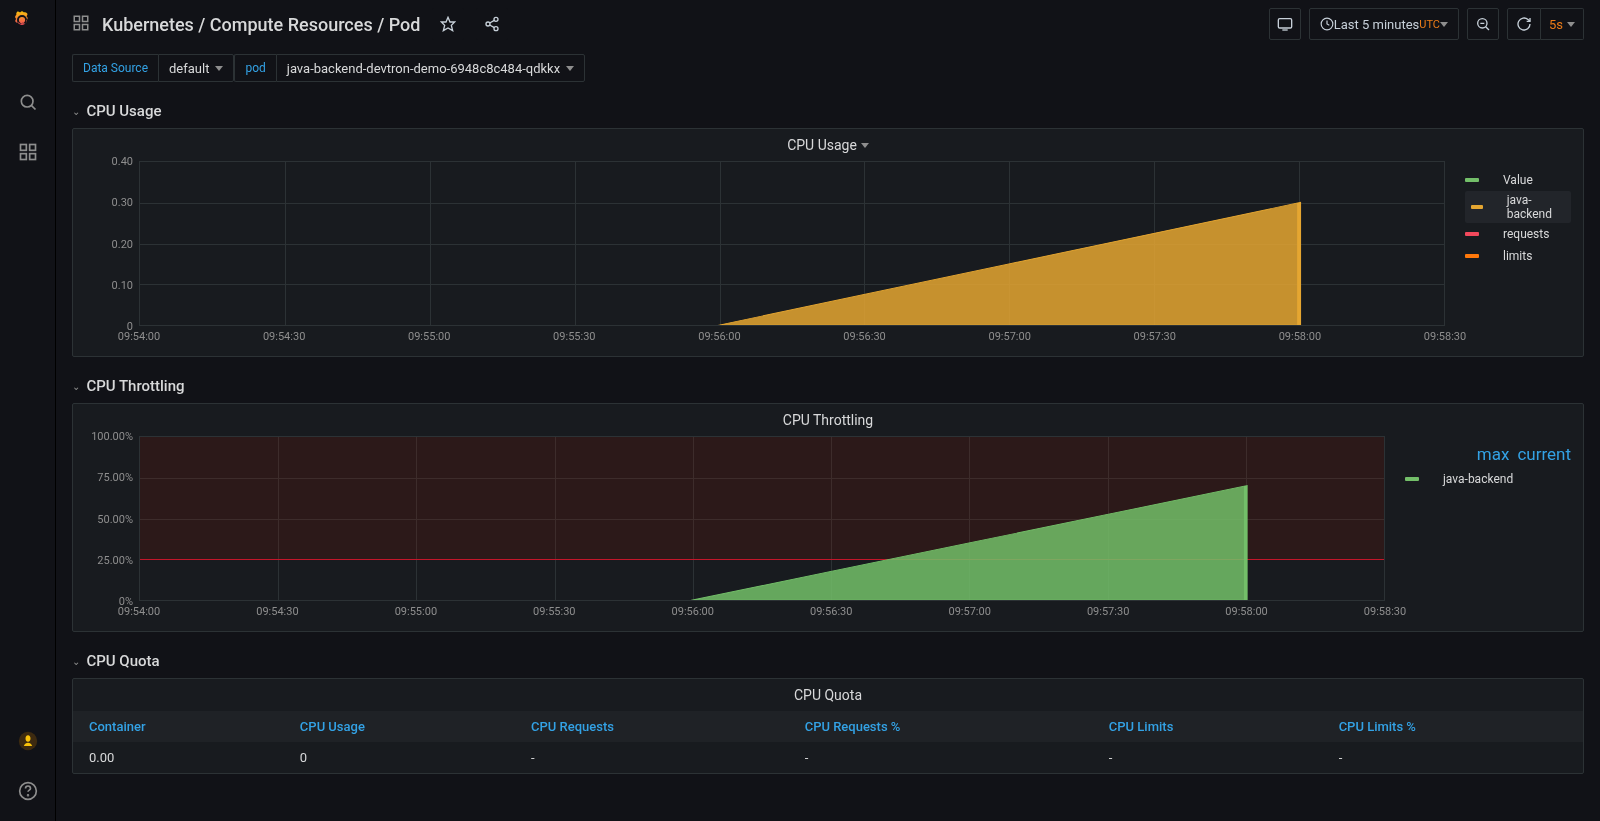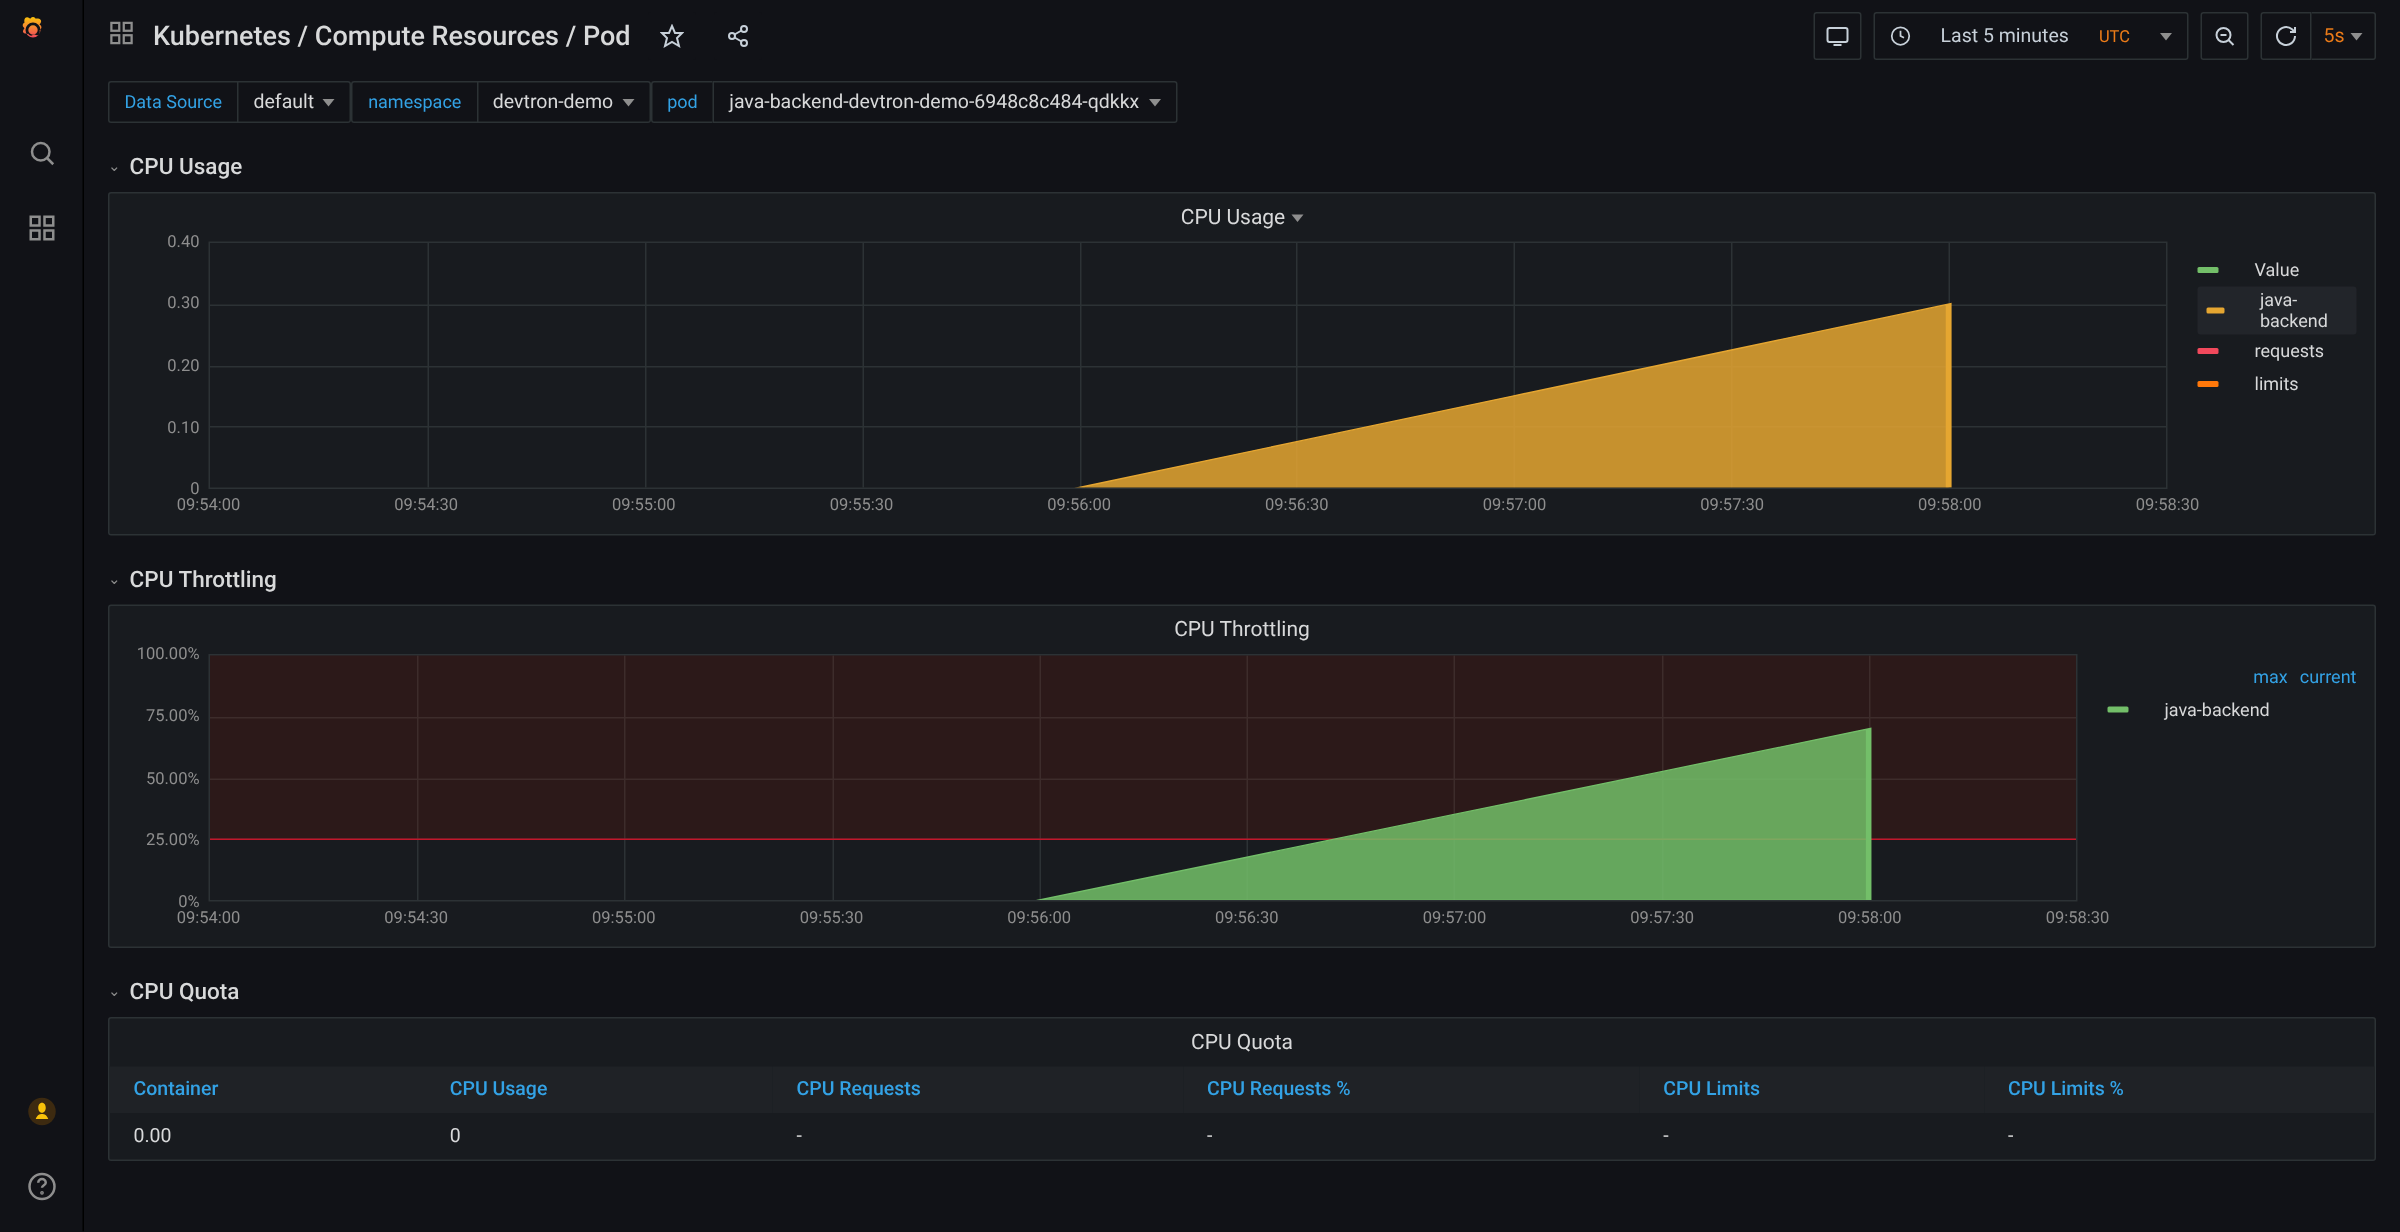--- a/index.html
+++ b/index.html
@@ -57,21 +57,21 @@
   color: #c7d0d9;
   cursor: pointer;
   background: #111217;
 }
 .topbar .icon-btn.noborder { border: none; }
 .topbar .time-picker {
   height: 32px;
   border: 1px solid #2c3235;
   border-radius: 2px;
   display: flex; align-items: center;
-  padding: 0 10px; gap: 20px; cursor: pointer;
+  padding: 0 10px; gap: 0; cursor: pointer;
   color: #c7d0d9;
 }
 .topbar .time-picker .utc { color: #eb7b18; font-size: 11px; }
 .topbar .refresh-group { display: flex; }
 .topbar .refresh-btn {
   height: 32px;
   border: 1px solid #2c3235;
   border-radius: 2px 0 0 2px;
   width: 34px;
   display: flex; align-items: center; justify-content: center;
@@ -168,21 +168,21 @@
 }
 
 .legend {
   width: 130px;
   padding: 8px 4px 0 20px;
   font-size: 12px;
 }
 .legend .item { display: flex; align-items: center; gap: 24px; padding: 4px 0; cursor: pointer; }
 .legend .swatch { width: 14px; height: 4px; border-radius: 1px; }
 .legend .highlight { background: #22252a; padding: 2px 6px; border-radius: 2px; }
-.legend .header { display: flex; justify-content: flex-end; gap: 8px; color: #33a2e5; font-size: 12px; padding-bottom: 4px;}
+.legend .header { display: flex; justify-content: flex-end; gap: 8px; color: #33a2e5; font-size: 17px; padding-bottom: 4px;}
 
 .throttle-band {
   position: absolute; left: 0; right: 0;
   background: rgba(137,15,2,0.18);
 }
 .throttle-line { position: absolute; left:0; right:0; height: 1px; background: #c4162a; }
 
 .table-panel .panel-body { display: block; padding: 0; }
 table.quota { width: 100%; border-collapse: collapse; }
 table.quota th {
@@ -300,27 +300,20 @@
         <span class="chevron-down"></span>
       </span>
     </div>
   </div>
 
   <div class="varbar">
     <div class="var-group">
       <div class="var-label">Data Source</div>
       <div class="var-value">
         <span>default</span>
-        <span class="chevron-down"></span>
-      </div>
-    </div>
-    <div class="var-group">
-      <div class="var-label">namespace</div>
-      <div class="var-value">
-        <span>devtron-demo</span>
         <span class="chevron-down"></span>
       </div>
     </div>
     <div class="var-group">
       <div class="var-label">pod</div>
       <div class="var-value">
         <span>java-backend-devtron-demo-6948c8c484-qdkkx</span>
         <span class="chevron-down"></span>
       </div>
     </div>

